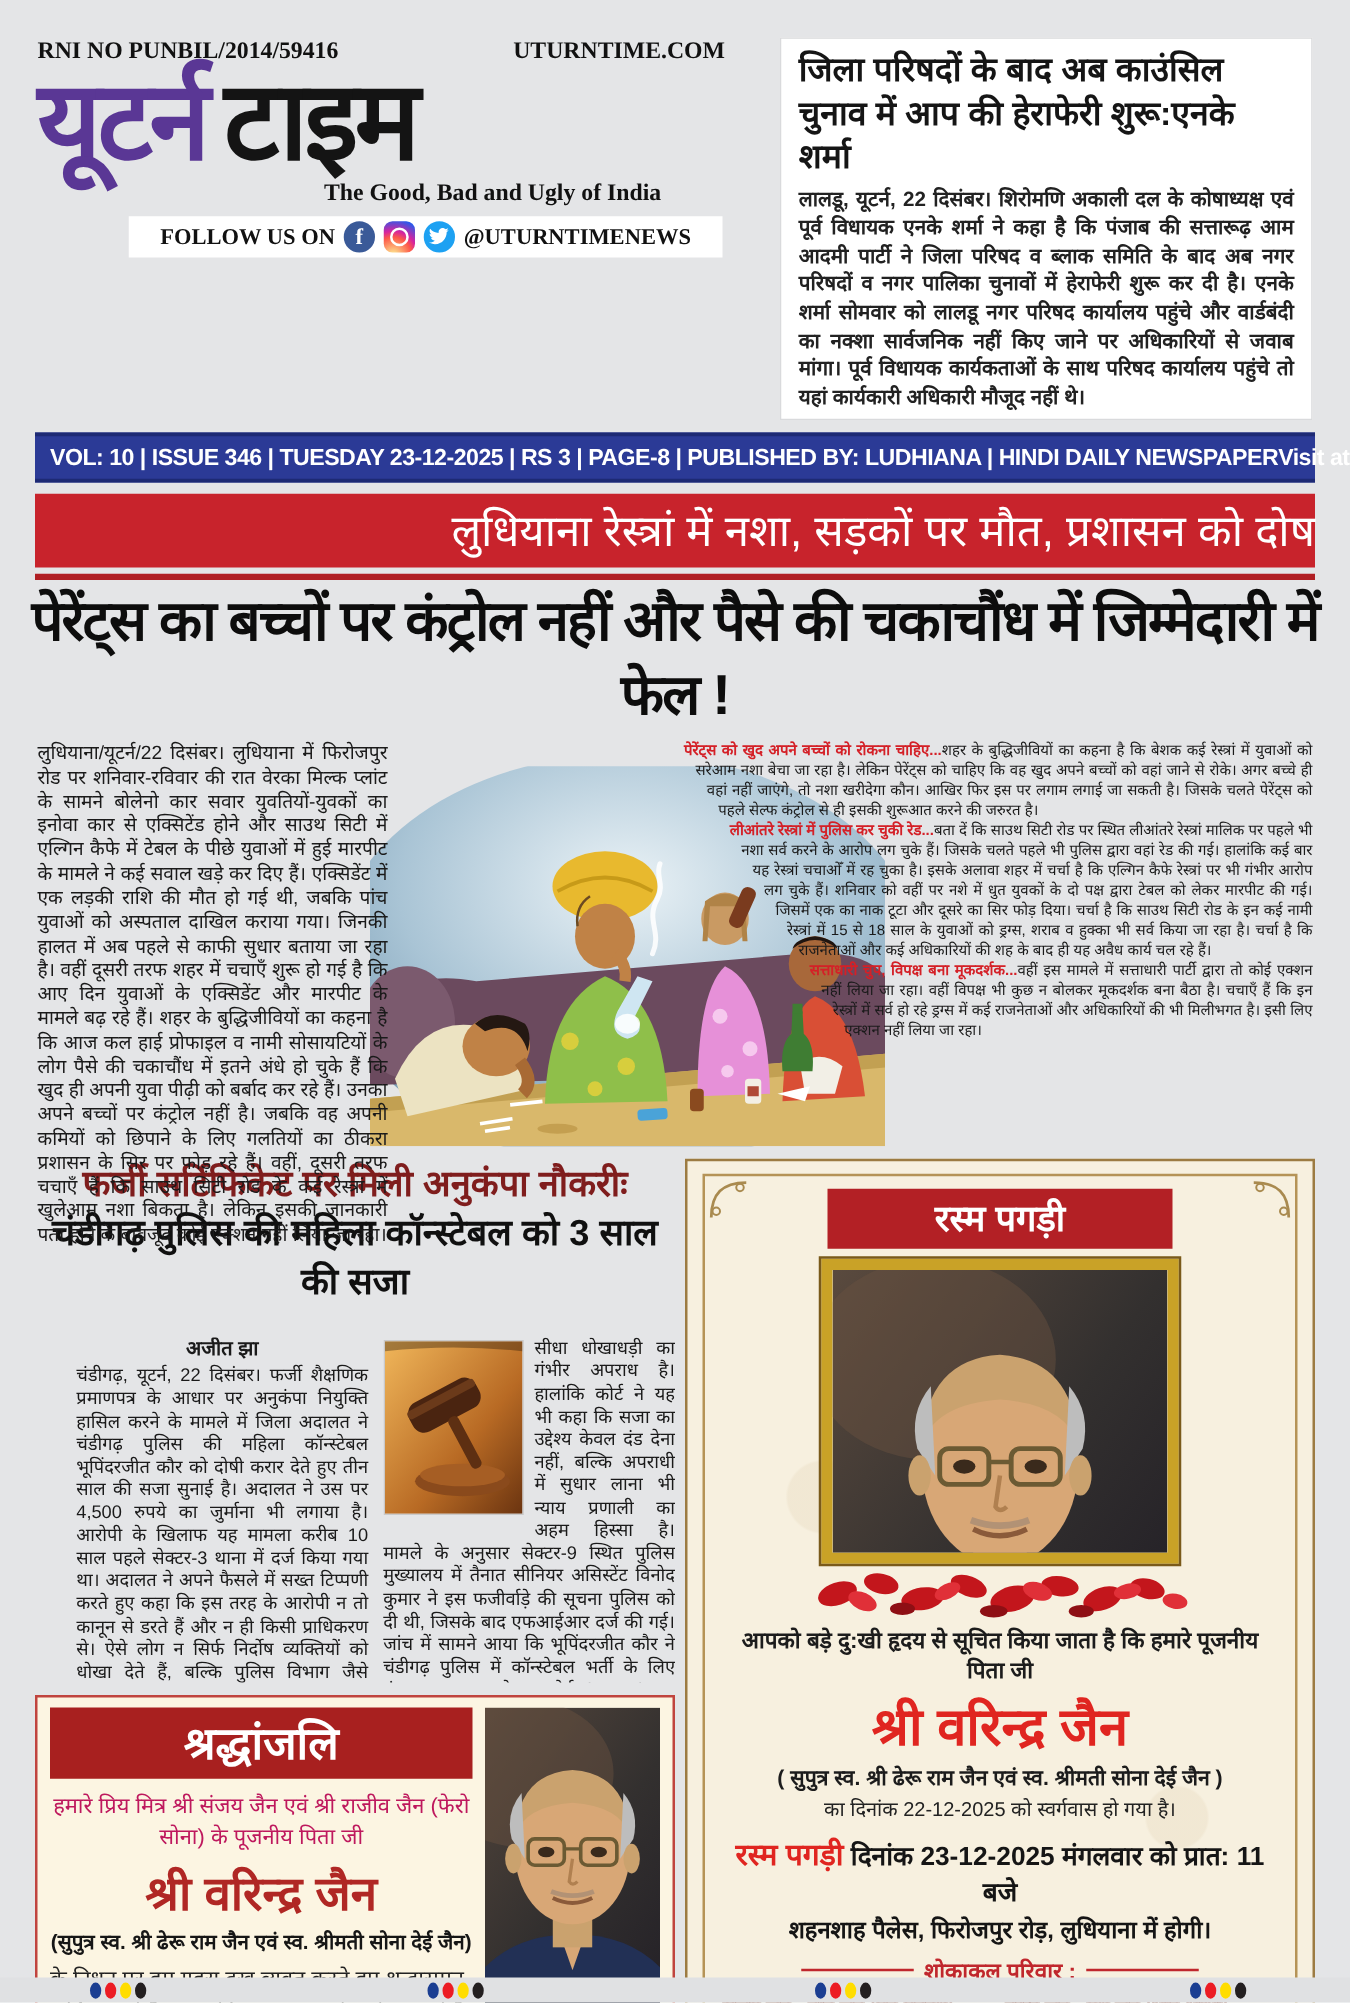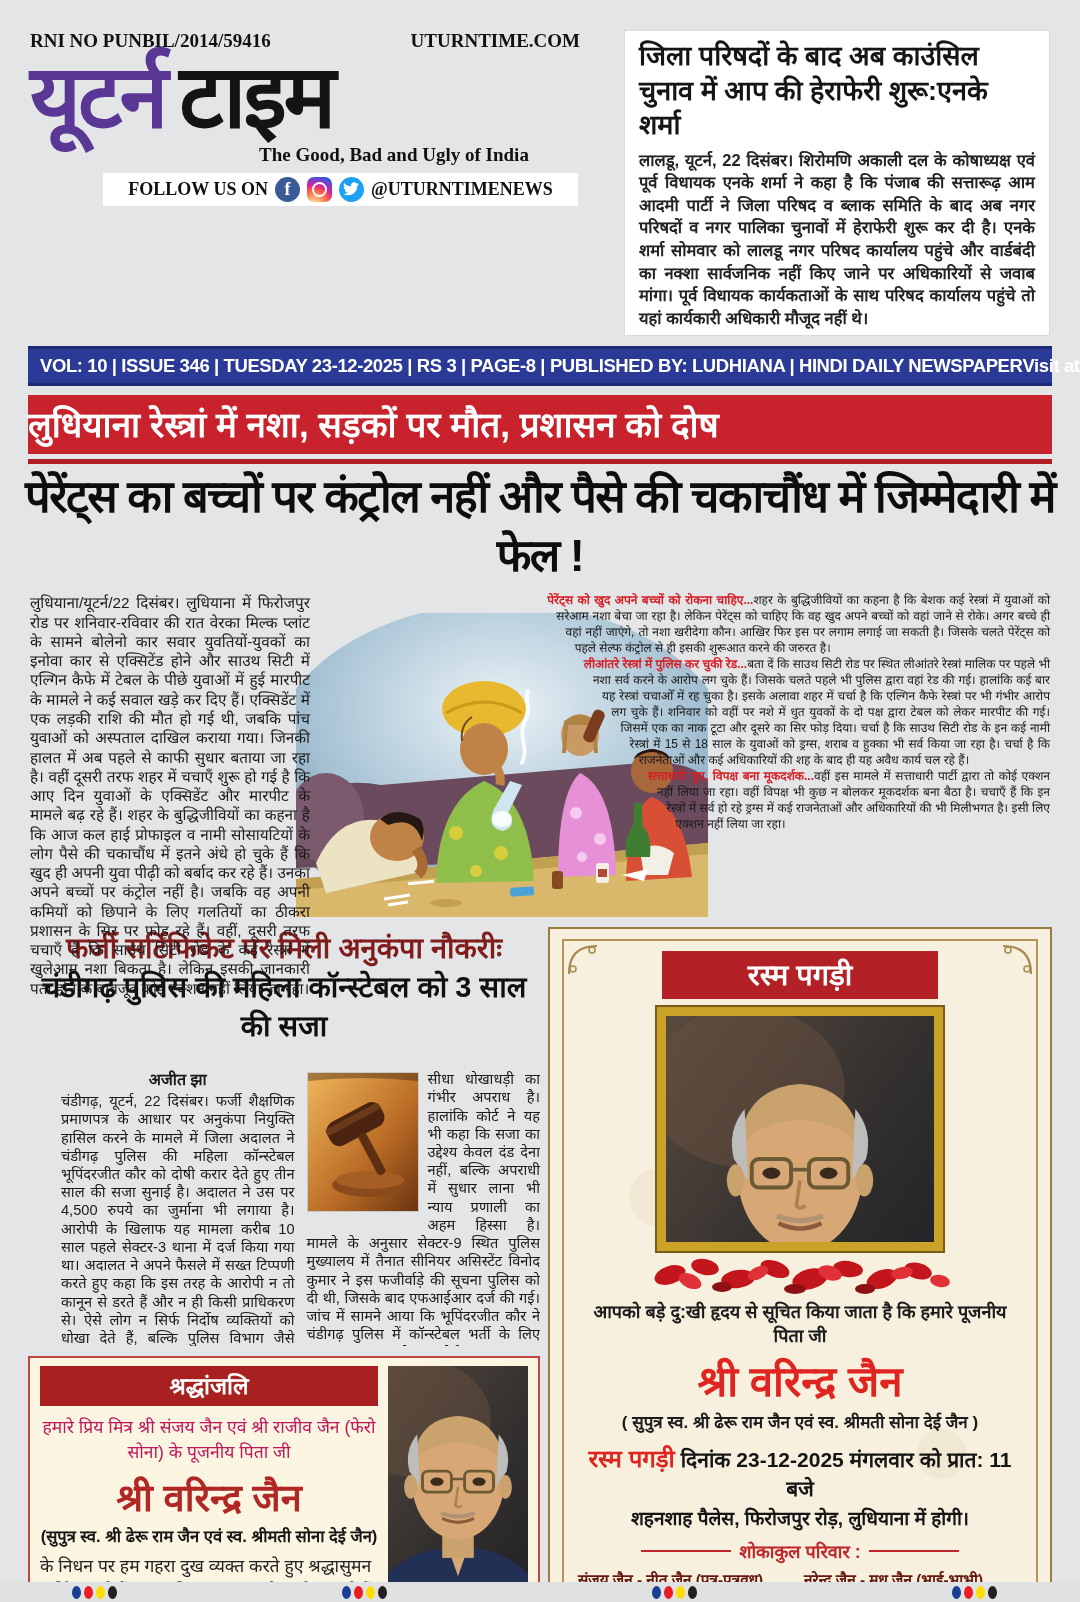--- a/index.html
+++ b/index.html
@@ -25,22 +25,22 @@
   .icon-tw{background:#1da1f2;}
 
   .top-article{flex:1;background:#fff;border:1px solid #d9dadc;padding:8px 14px 6px 14px;}
   .top-article h2{margin:0 0 6px 0;font-size:27px;line-height:1.28;font-weight:800;color:#151515;}
   .top-article p{margin:0;font-size:16.5px;line-height:1.37;text-align:justify;font-weight:bold;color:#222;}
 
   
   .info-bar{margin:4px 28px 0;background:#2b3a96;border-top:3px solid #1d2a74;border-bottom:3px solid #1d2a74;
             color:#fff;display:flex;justify-content:space-between;align-items:center;
             padding:6px 12px;font-weight:bold;font-size:18.5px;letter-spacing:-0.4px;white-space:nowrap;}
-  .red-banner{margin:9px 28px 0;background:#c8232c;color:#fff;text-align:left;
-              font-size:35px;font-weight:700;padding:5px 0 7px;}
+  .red-banner{margin:9px 28px 0;background:#c8232c;color:#fff;text-align:right;
+              font-size:35px;font-weight:400;padding:5px 0 7px;}
   .red-rule{margin:5px 28px 0;height:5px;background:#b01f24;}
   .main-headline{margin:4px 14px 0;text-align:center;font-size:45px;font-weight:800;
                  letter-spacing:-1.5px;line-height:1.3;color:#0d0d0d;}
 
   
   .article1{position:relative;margin:4px 30px 0;height:330px;}
   .a1-left{position:absolute;left:0;top:4px;width:280px;font-size:15.3px;line-height:1.26;
            text-align:justify;z-index:2;color:#1a1a1a;}
   .cartoon{position:absolute;left:266px;top:24px;width:412px;height:304px;z-index:1;}
   .a1-right{position:absolute;left:508px;top:4px;width:512px;z-index:2;font-size:12px;
@@ -61,21 +61,21 @@
   .a2-body{display:flex;gap:12px;margin-top:8px;height:276px;overflow:hidden;margin-left:33px;}
   .a2-col{flex:1;font-size:14.6px;line-height:1.25;text-align:justify;color:#1a1a1a;}
   .byline{text-align:center;font-weight:bold;font-size:16px;margin-bottom:2px;}
   .gavel{float:left;width:110px;height:138px;margin:2px 9px 4px 0;border:1px solid #c9c9c9;}
 
   
   .ad-left{margin-top:10px;border:2px solid #c0443f;background:#fcf5e2;height:454px;
            padding:8px 10px;box-sizing:border-box;overflow:hidden;}
   .al-row{display:flex;gap:10px;}
   .al-text{flex:1;}
-  .al-header{background:#a8201f;color:#fff;text-align:center;font-size:23px;font-weight:800;padding:3px 0 5px;}
+  .al-header{background:#a8201f;color:#fff;text-align:center;font-size:36px;font-weight:800;padding:3px 0 5px;}
   .al-intro{font-size:17.5px;text-align:center;margin-top:9px;line-height:1.45;color:#be185d;}
   .al-name{color:#b02724;font-size:38px;font-weight:800;text-align:center;margin:4px 0 2px;}
   .al-parents{font-weight:bold;font-size:16.5px;text-align:center;color:#161616;}
   .al-condolence{font-size:17.5px;margin-top:7px;line-height:1.42;color:#222;}
   .al-portrait{flex:none;width:140px;height:276px;}
 
   
   .ad-right{flex:1;border:2px solid #9c7b42;background:#f7f0df;position:relative;
             padding:10px 12px;box-sizing:border-box;overflow:hidden;}
   .ar-inner{border:2px solid #b59356;height:100%;box-sizing:border-box;padding:8px 14px;position:relative;
@@ -354,20 +354,21 @@
           <g fill="#8e0f14">
             <ellipse cx="112" cy="42" rx="10" ry="5"></ellipse>
             <ellipse cx="185" cy="44" rx="11" ry="5"></ellipse>
             <ellipse cx="255" cy="44" rx="10" ry="5"></ellipse>
           </g>
         </svg>
 
         <div class="ar-announce">आपको बड़े दु:खी हृदय से सूचित किया जाता है कि हमारे पूजनीय पिता जी</div>
         <div class="ar-name">श्री वरिन्द्र जैन</div>
         <div class="ar-parents">( सुपुत्र स्व. श्री ढेरू राम जैन एवं स्व. श्रीमती सोना देई जैन )</div>
+        <div class="ar-passing">का दिनांक 22-12-2025 को स्वर्गवास हो गया है।</div>
         <div class="ar-event">
           <span class="lead">रस्म पगड़ी</span><span> दिनांक 23-12-2025 मंगलवार को प्रात: 11 बजे</span>
         </div>
         <div class="ar-event2">शहनशाह पैलेस, फिरोजपुर रोड़, लुधियाना में होगी।</div>
 
         <div class="ar-famhead">
           <span class="fam-line"></span>
           <span>शोकाकुल परिवार :</span>
           <span class="fam-line"></span>
         </div>

